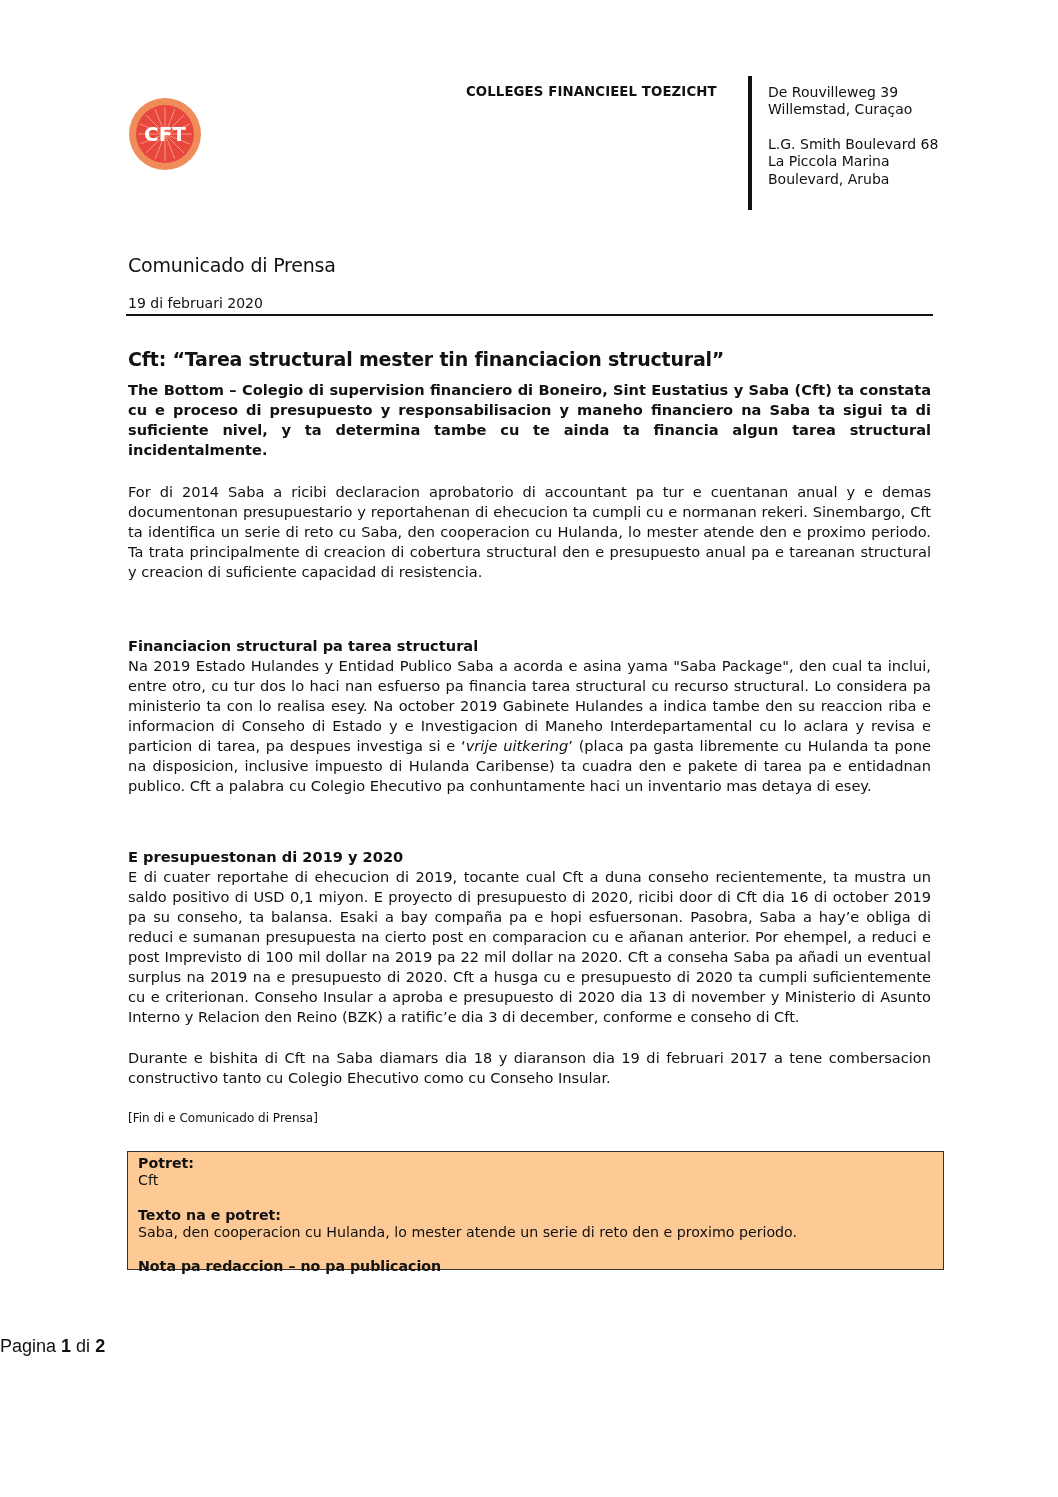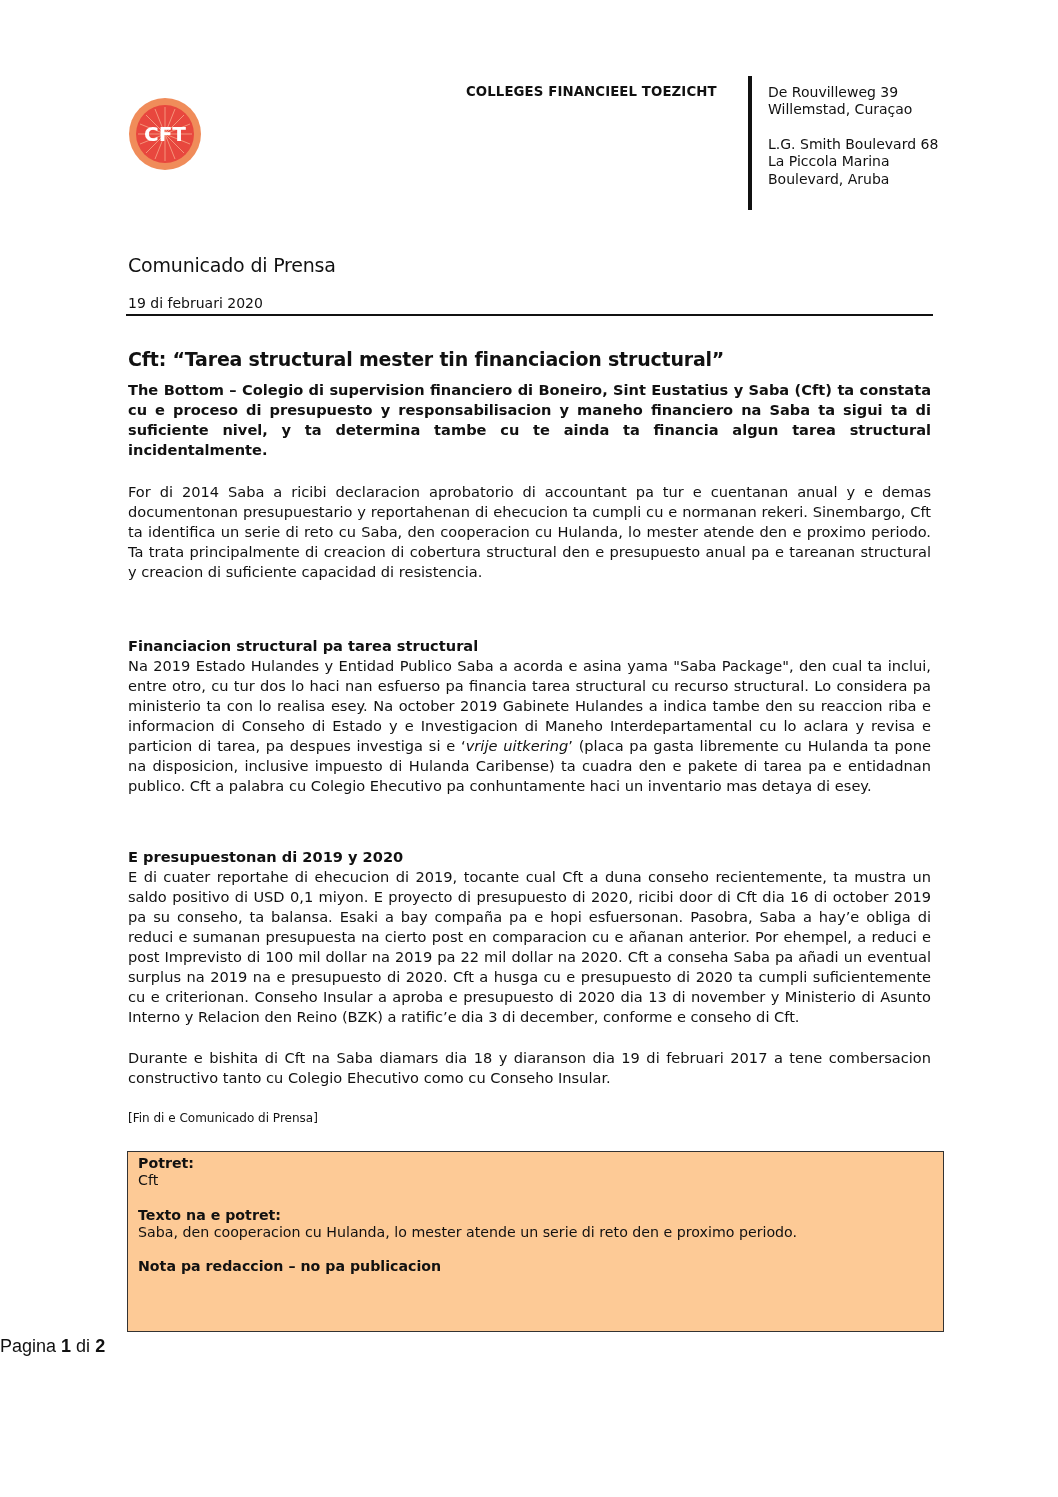--- a/index.html
+++ b/index.html
@@ -28,21 +28,21 @@
   .lead { top: 380px; font-weight: bold; }
   .p1 { top: 482px; }
   .sec1 { top: 605px; }
   .sec2 { top: 816px; }
   .p4 { top: 1048px; }
   .endnote { left: 128px; top: 1111px; font-size: 12px; white-space: nowrap; }
   .sec-title { font-weight: bold; margin-top: 31px; }
   .italic { font-style: italic; }
 
   
-  .caption-box { left: 127px; top: 1151px; width: 817px; height: 181px; background: #fdca96;
+  .caption-box { left: 127px; top: 1151px; width: 817px; height: 119px; background: #fdca96;
                  border: 1.5px solid #333; box-sizing: border-box; padding: 3px 10px; font-size: 14.2px; line-height: 17.3px; }
   .caption-box .lbl { font-weight: bold; }
   .caption-box .gap { height: 17px; }
 
   .pager { left: 0; width: 1058px; top: 1336px; text-align: left; font-size: 18px; font-family: "Liberation Sans", sans-serif; }
   .pager b { font-weight: bold; }
 </style>
 </head>
 <body>
 

